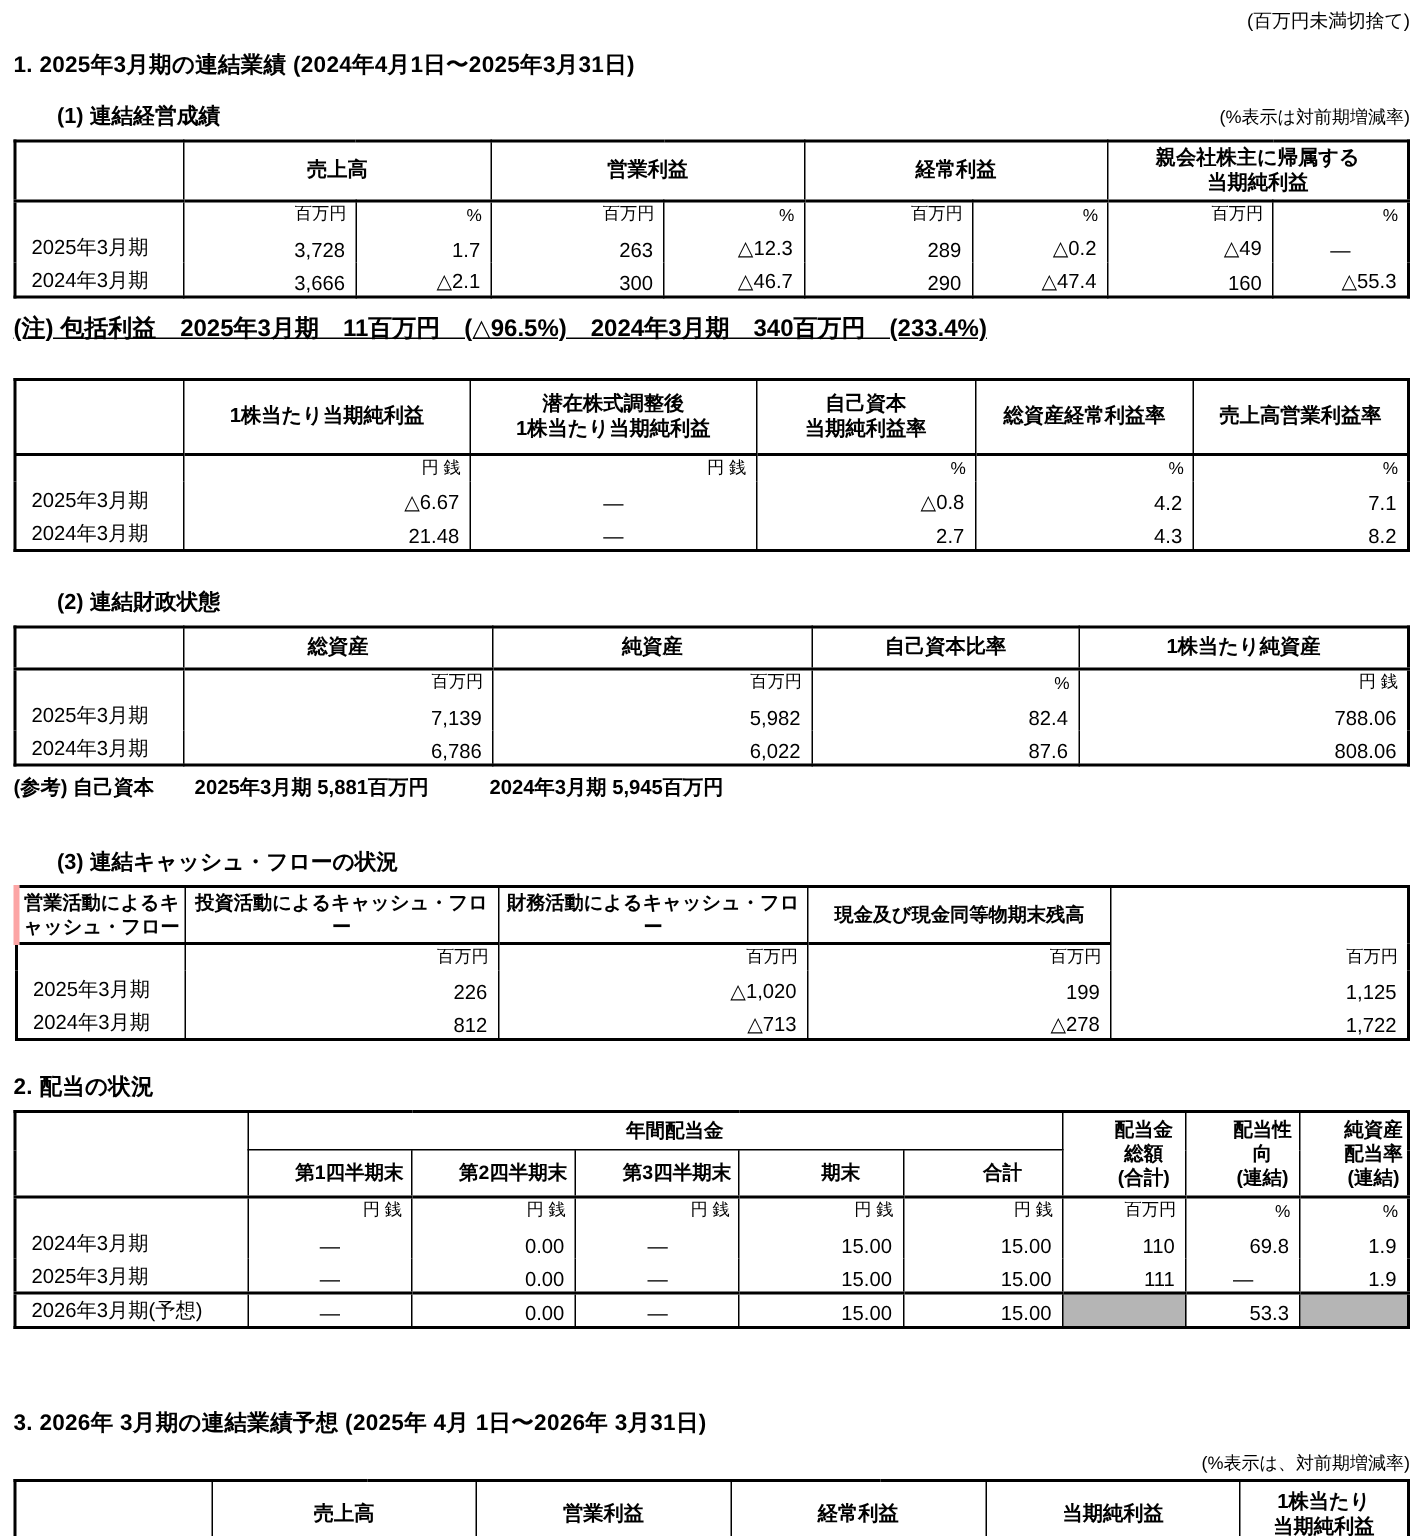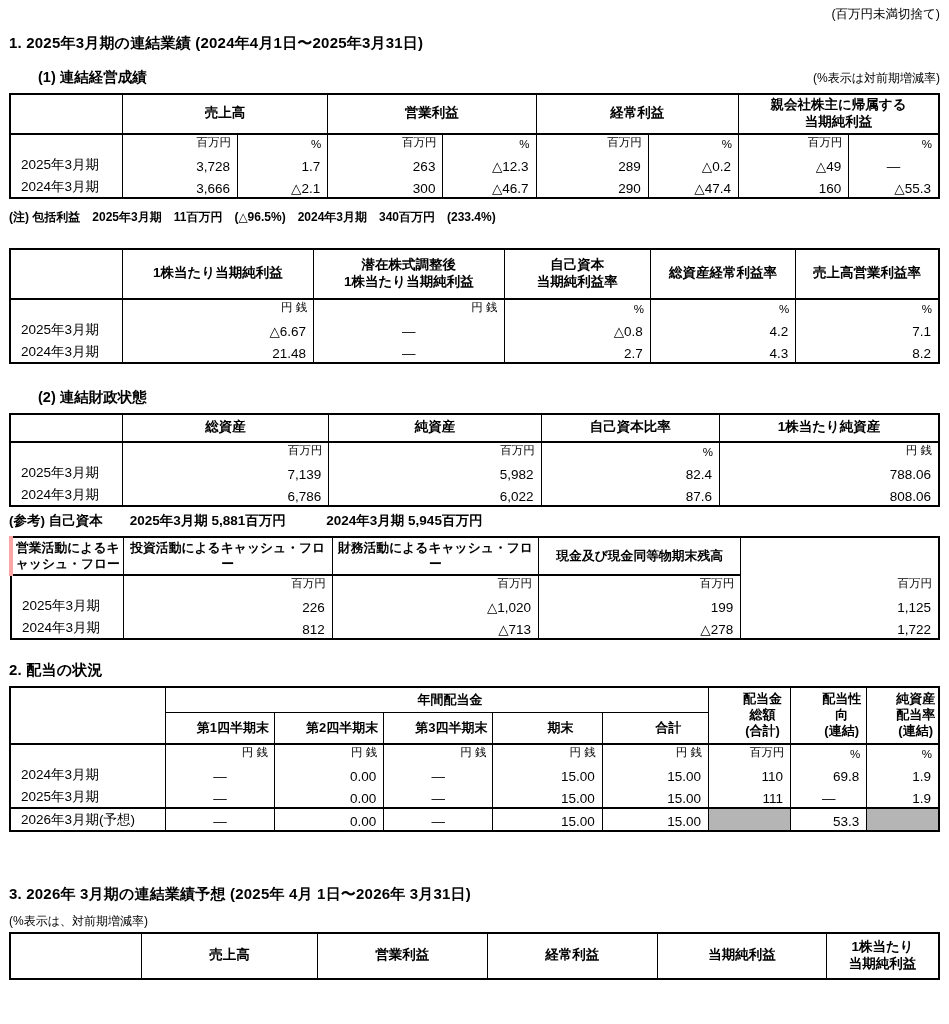--- a/index.html
+++ b/index.html
@@ -9,21 +9,21 @@
     font-family: "Liberation Sans", "DejaVu Sans", sans-serif;
     color:#000; font-size:13px;
   }
   .page { padding: 6px 9px 0 9px; }
 
   .topnote { text-align: right; font-size: 12.5px; }
   .h1 { font-size: 15px; font-weight: bold; margin-top: 11px; letter-spacing: 0.2px; }
   .subrow { display:flex; justify-content:space-between; align-items:flex-end; margin-top: 15px; }
   .h2 { font-size: 14.5px; font-weight: bold; margin-left: 29px; }
   .rnote { font-size: 12px; }
-  .noteline { font-size: 12px; font-weight: bold; margin-top: 10px; }
+  .noteline { font-size: 16px; font-weight: bold; margin-top: 10px; text-decoration: underline; }
   .refline { font-size: 13.5px; font-weight: bold; margin-top: 5px; }
 
   table {
     border-collapse: collapse; table-layout: fixed;
     width: 931px; border: 2px solid #000;
     margin-top: 6px;
   }
   th {
     border: 1px solid #000; border-bottom: 2px solid #000;
     font-weight: bold; text-align: center; vertical-align: middle;
@@ -46,21 +46,21 @@
   .t4 th { height: 26px; font-size: 12.8px; padding: 2px 1px; }
   .t5 th { font-size: 13px; padding-left: 28px; }
   .t5 .hr1 th { height: 26px; border-bottom: 1px solid #000; }
   .t5 .hr1 th.vspan { border-bottom: 2px solid #000; }
   .t5 .hr2 th { height: 31px; }
   .t5 tbody tr:last-child td { border-top: 2px solid #000; }
   .t6 th { height: 46px; }
 
   .sec2 { margin-top: 21px; }
   .sec3 { margin-top: 53px; }
-  .note3row { display:flex; justify-content:flex-start; margin-top: 9px; }
+  .note3row { display:flex; justify-content:flex-end; margin-top: 9px; }
   .gap-a { margin-top: 22px; }
   .gap-b { margin-top: 24px; }
   .gap-c { margin-top: 31px; }
 </style>
 </head>
 <body>
 
 <div class="page">
 
   <div class="topnote">(百万円未満切捨て)</div>
@@ -222,20 +222,21 @@
           <td class="num">6,786</td>
           <td class="num">6,022</td>
           <td class="num">87.6</td>
           <td class="num">808.06</td>
         </tr>
       </tbody>
   </table>
 
   <div class="refline">(参考) 自己資本　　2025年3月期 5,881百万円　　　2024年3月期 5,945百万円</div>
 
+  <div class="h2 gap-c">(3) 連結キャッシュ・フローの状況</div>
 
   <table class="t4">
     <colgroup>
       <col style="width:112px">
         <col style="width:209px">
         <col style="width:206px">
       <col style="width:202px">
         <col style="width:198px">
     </colgroup>
     <thead>

